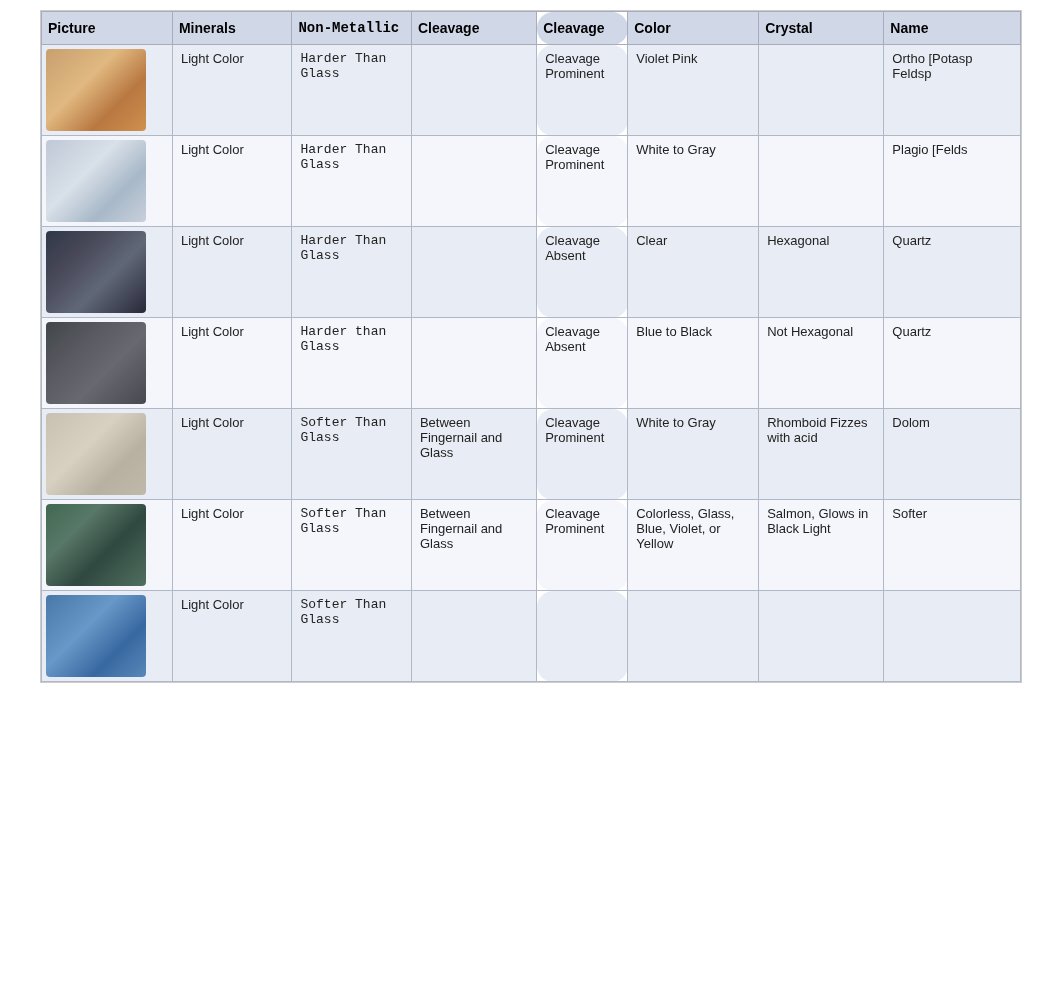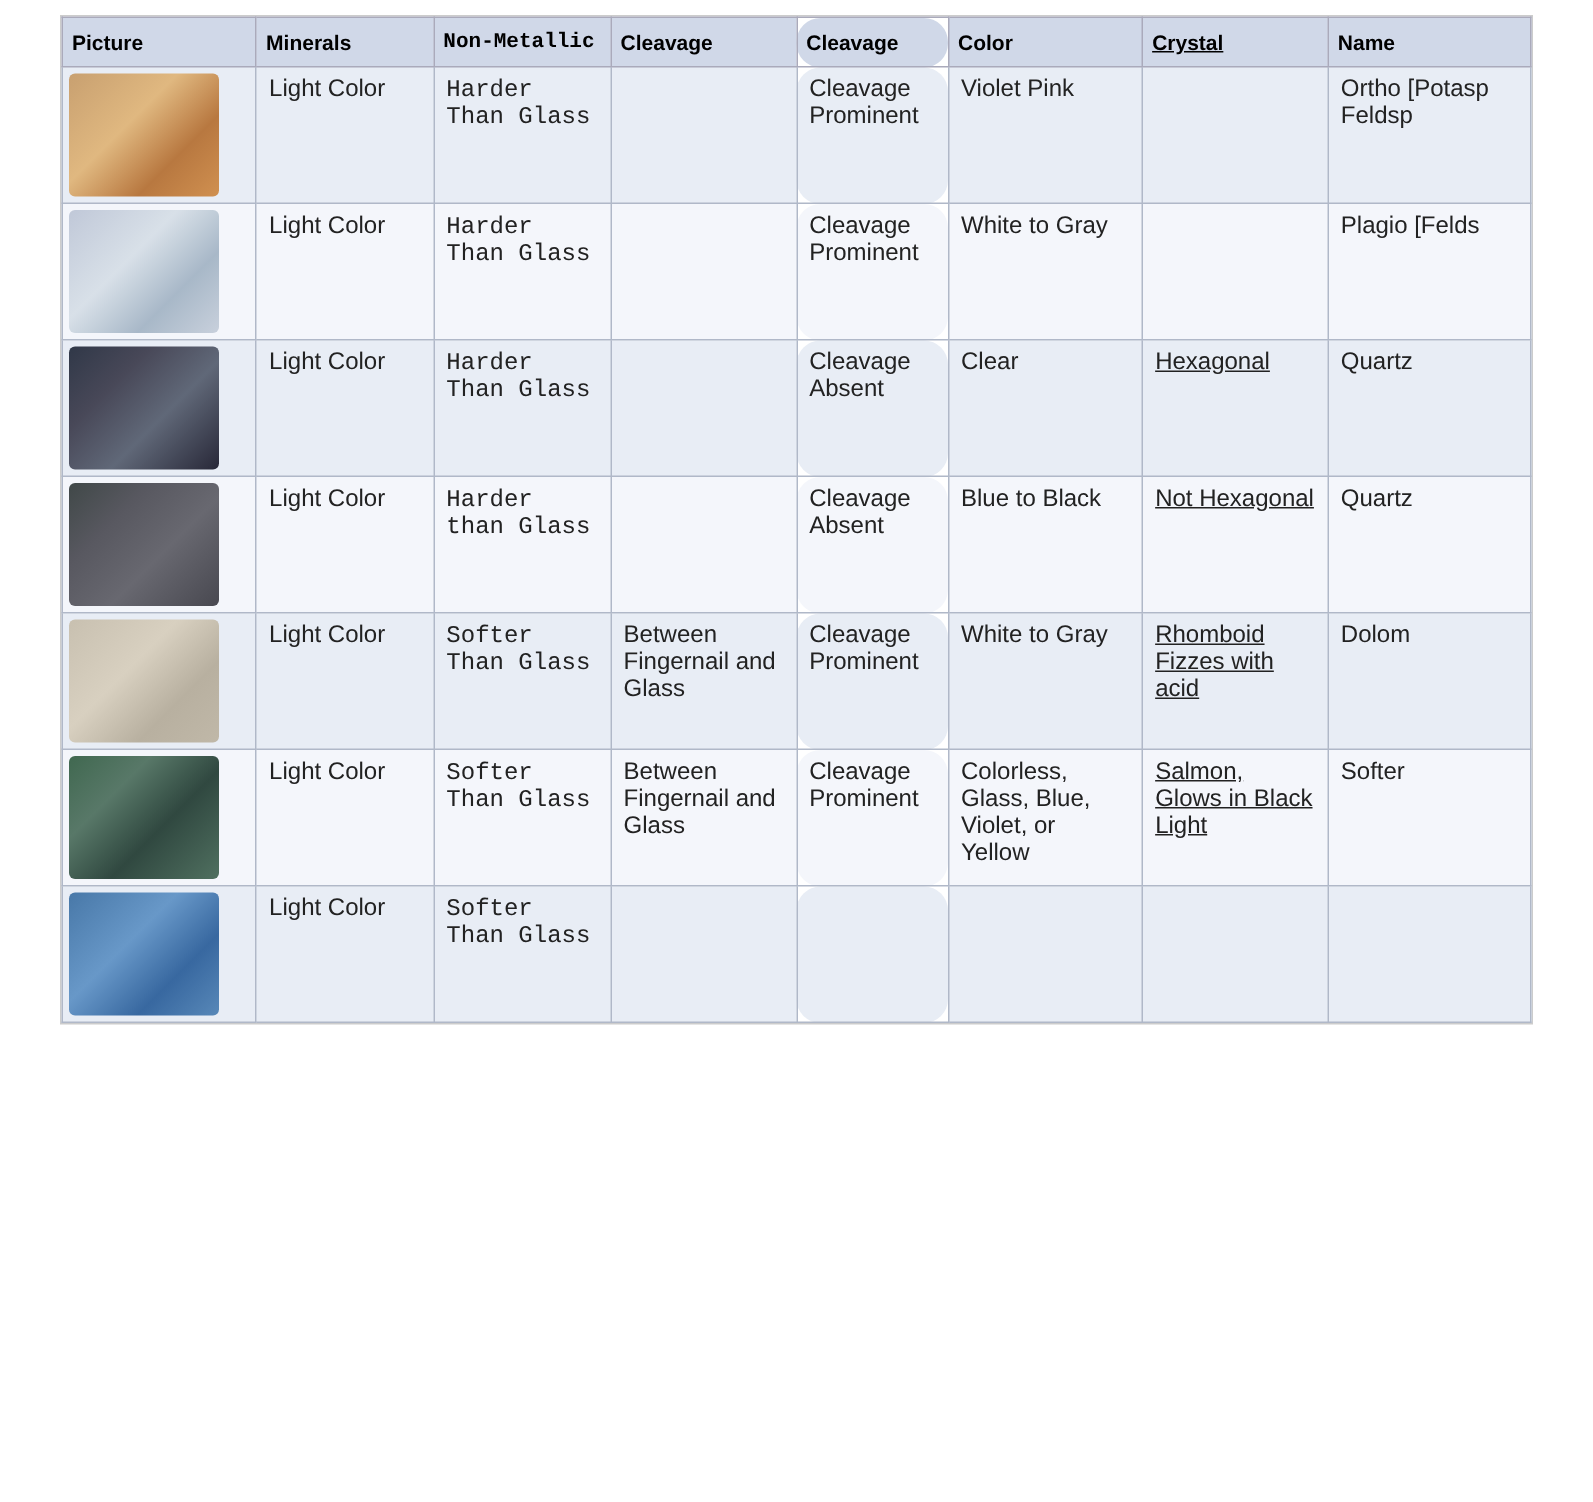--- a/index.html
+++ b/index.html
@@ -25,21 +25,21 @@
       font-size: 14px;
       padding: 8px 6px;
       border: 1px solid #aab;
       text-align: left;
       vertical-align: top;
     }
     td {
       border: 1px solid #b0b8c8;
       padding: 6px 8px;
       vertical-align: top;
-      font-size: 16px;
+      font-size: 13px;
       color: #222;
     }
     tr:nth-child(odd) td {
       background: #e8edf5;
     }
     tr:nth-child(even) td {
       background: #f4f6fb;
     }
     .picture-cell {
       width: 110px;
@@ -80,21 +80,21 @@
     .img-last {
       background: linear-gradient(135deg, #4878a8 0%, #6898c8 40%, #3868a0 70%, #5888b8 100%);
       border-radius: 4px;
     }
     .col-picture { width: 115px; }
     .col-minerals { width: 105px; }
     .col-nonmetallic { width: 105px; font-family: Liberation Mono, monospace; }
     .col-hardness { width: 110px; }
     .col-cleavage { width: 80px; border-radius: 16px; }
     .col-color { width: 115px; }
-    .col-crystal { width: 110px; text-decoration: underline; }
+    .col-crystal { width: 110px; }
     .col-name { width: 120px; }
   </style>
 </head>
 <body>
 
 <div class="table-container">
   <table>
     <thead>
       <tr>
         <th class="col-picture">Picture</th>

